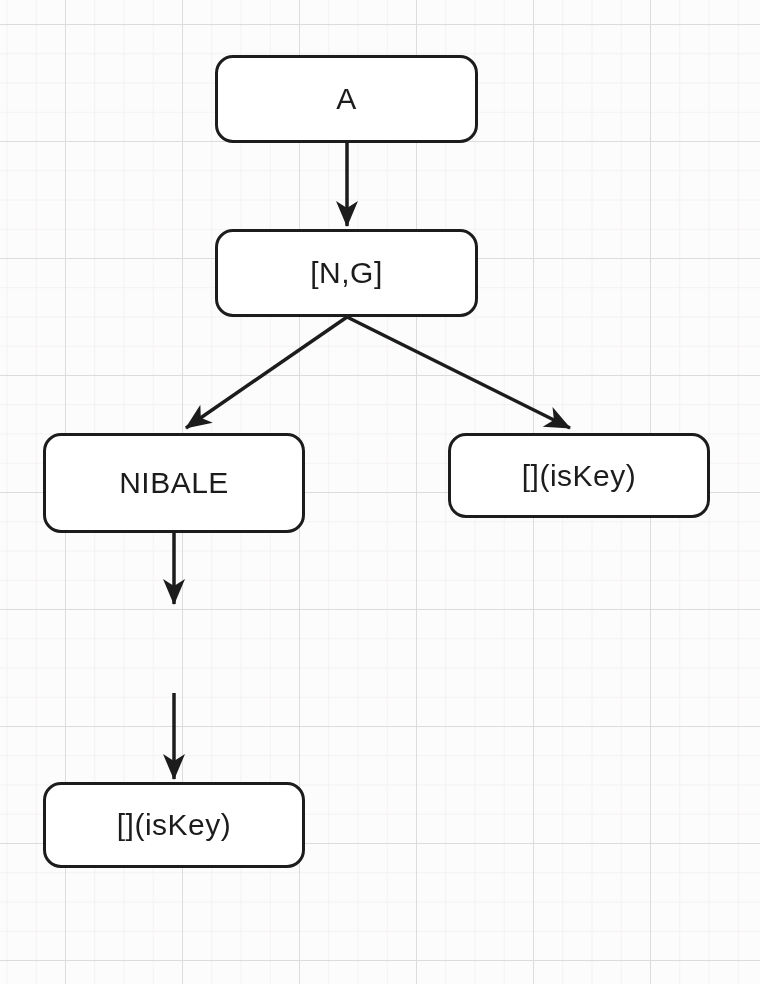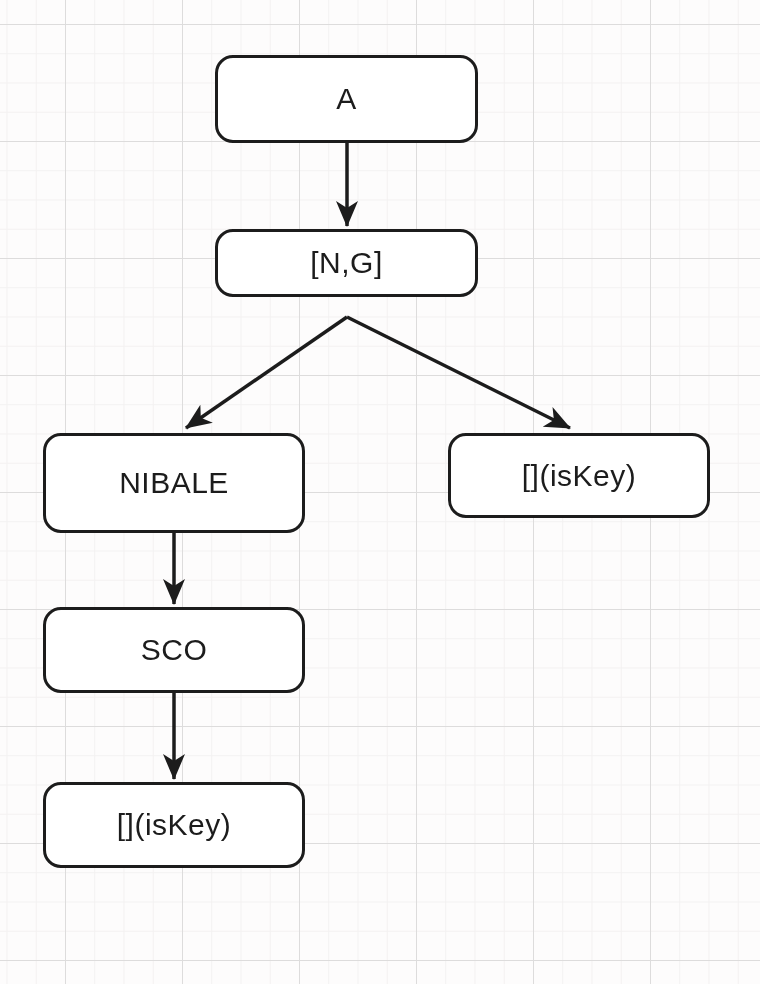--- a/index.html
+++ b/index.html
@@ -43,21 +43,21 @@
     border: 3.5px solid var(--stroke);
     border-radius: 18px;
     display: flex;
     align-items: center;
     justify-content: center;
     color: var(--stroke);
     font-size: 30px;
     letter-spacing: 0.5px;
   }
   #node-a      { left: 215px; top: 55px;  width: 263px; height: 88px; }
-  #node-ng     { left: 215px; top: 229px; width: 263px; height: 68px; }
+  #node-ng     { left: 215px; top: 229px; width: 263px; height: 88px; }
   #node-nibale { left: 43px;  top: 433px; width: 262px; height: 100px; }
   #node-iskey-right { left: 448px; top: 433px; width: 262px; height: 85px; }
   #node-sco    { left: 43px;  top: 607px; width: 262px; height: 86px; }
   #node-iskey-bottom { left: 43px; top: 782px; width: 262px; height: 86px; }
 </style>
 </head>
 <body>
 
 <div class="canvas">
 
@@ -83,21 +83,18 @@
   </div>
 
   <div class="node" id="node-nibale">
     <span>NIBALE</span>
   </div>
 
   <div class="node" id="node-iskey-right">
     <span>[](isKey)</span>
   </div>
 
-  <div class="node" id="node-sco">
-    <span>SCO</span>
-  </div>
 
   <div class="node" id="node-iskey-bottom">
     <span>[](isKey)</span>
   </div>
 
 </div>
 
 </body></html>

